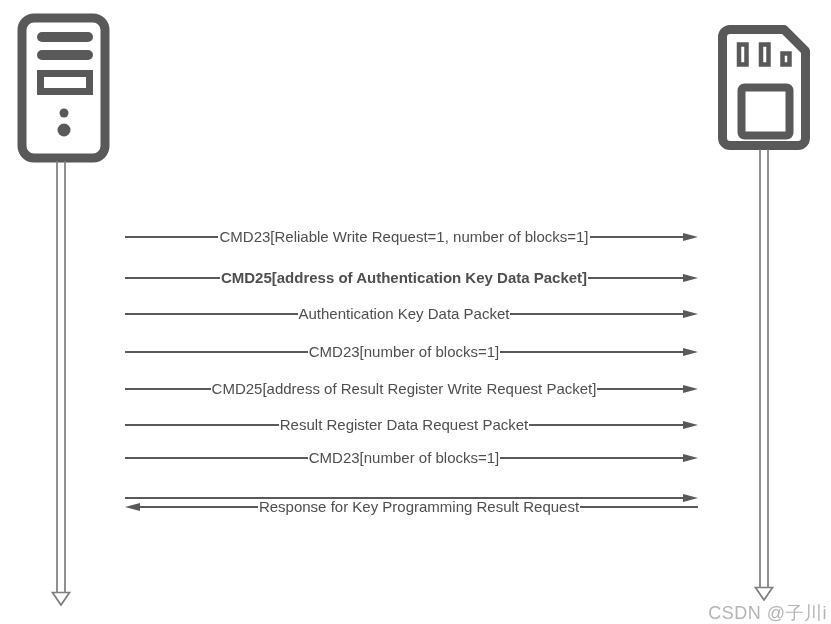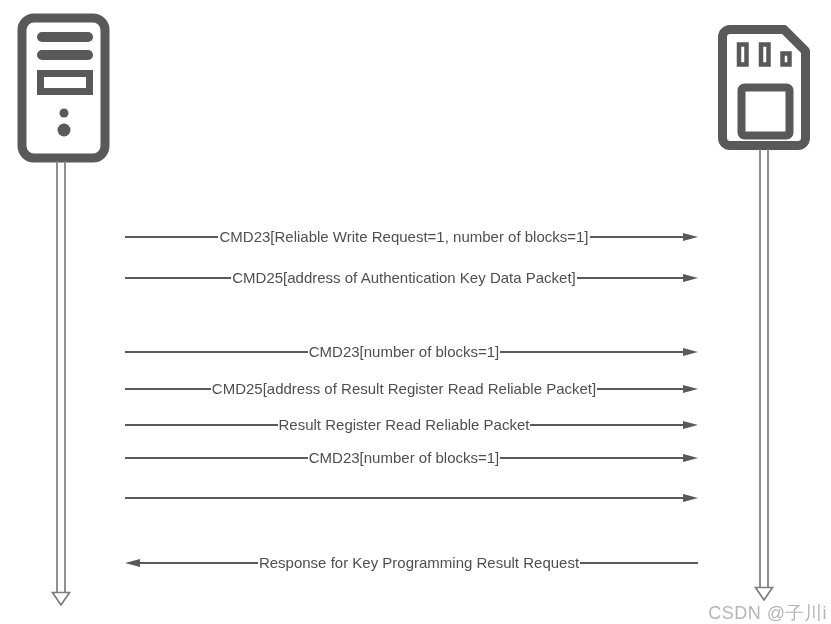--- a/index.html
+++ b/index.html
@@ -119,56 +119,62 @@
     </svg>
   </div>
 
   <div class="messages">
       <div class="msg" style="top: 226px;">
         <span class="mline"></span>
         <span class="mlabel">CMD23[Reliable Write Request=1, number of blocks=1]</span>
         <span class="mline"></span>
         <span class="arrowhead right"></span>
       </div>
-      <div class="msg" style="top: 267px;">
+      <div class="msg" style="top: 267px; font-weight: bold;">
         <span class="mline"></span>
         <span class="mlabel">CMD25[address of Authentication Key Data Packet]</span>
+        <span class="mline"></span>
+        <span class="arrowhead right"></span>
+      </div>
+      <div class="msg" style="top: 303px;">
+        <span class="mline"></span>
+        <span class="mlabel">Authentication Key Data Packet</span>
         <span class="mline"></span>
         <span class="arrowhead right"></span>
       </div>
       <div class="msg" style="top: 341px;">
         <span class="mline"></span>
         <span class="mlabel">CMD23[number of blocks=1]</span>
         <span class="mline"></span>
         <span class="arrowhead right"></span>
       </div>
       <div class="msg" style="top: 378px;">
         <span class="mline"></span>
-        <span class="mlabel">CMD25[address of Result Register Read Reliable Packet]</span>
+        <span class="mlabel">CMD25[address of Result Register Write Request Packet]</span>
         <span class="mline"></span>
         <span class="arrowhead right"></span>
       </div>
       <div class="msg" style="top: 414px;">
         <span class="mline"></span>
-        <span class="mlabel">Result Register Read Reliable Packet</span>
+        <span class="mlabel">Result Register Data Request Packet</span>
         <span class="mline"></span>
         <span class="arrowhead right"></span>
       </div>
       <div class="msg" style="top: 447px;">
         <span class="mline"></span>
         <span class="mlabel">CMD23[number of blocks=1]</span>
         <span class="mline"></span>
         <span class="arrowhead right"></span>
       </div>
       <div class="msg" style="top: 487px;">
         <span class="mline"></span>
         <span class="mline"></span>
         <span class="arrowhead right"></span>
       </div>
-      <div class="msg" style="top: 552px;">
+      <div class="msg" style="top: 496px;">
         <span class="arrowhead left"></span>
         <span class="mline"></span>
         <span class="mlabel">Response for Key Programming Result Request</span>
         <span class="mline"></span>
       </div>
     </div>
 
   <div class="watermark">CSDN @子川i</div>
 
 </div>

